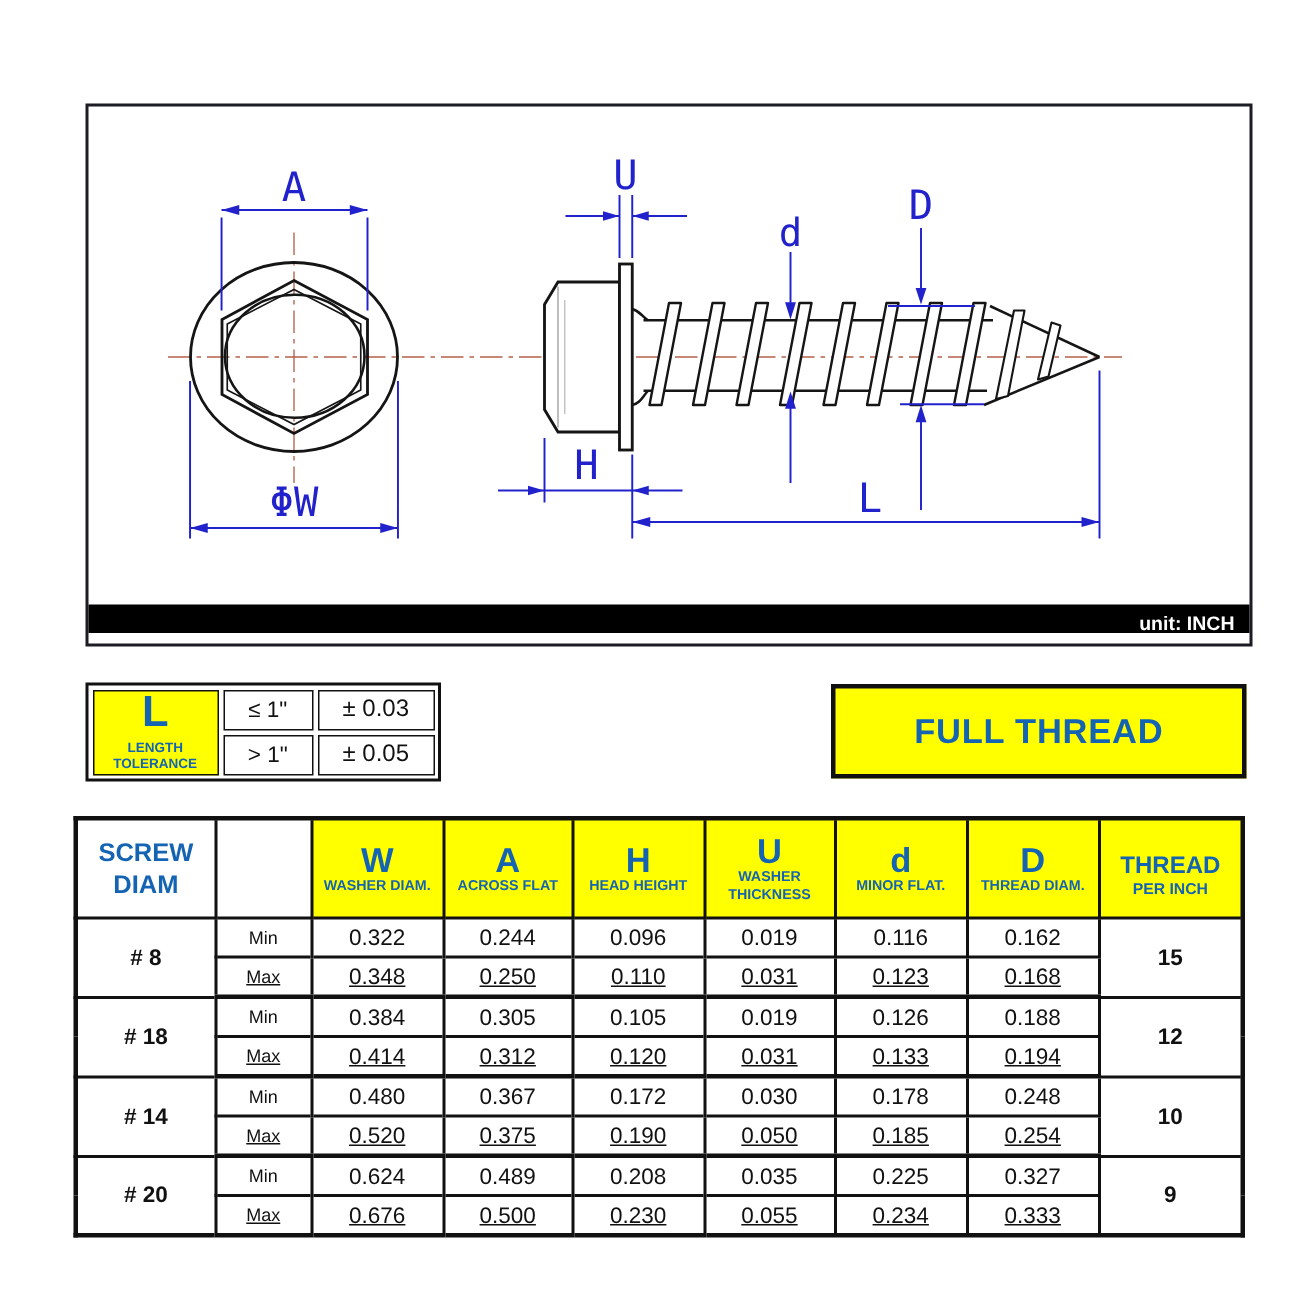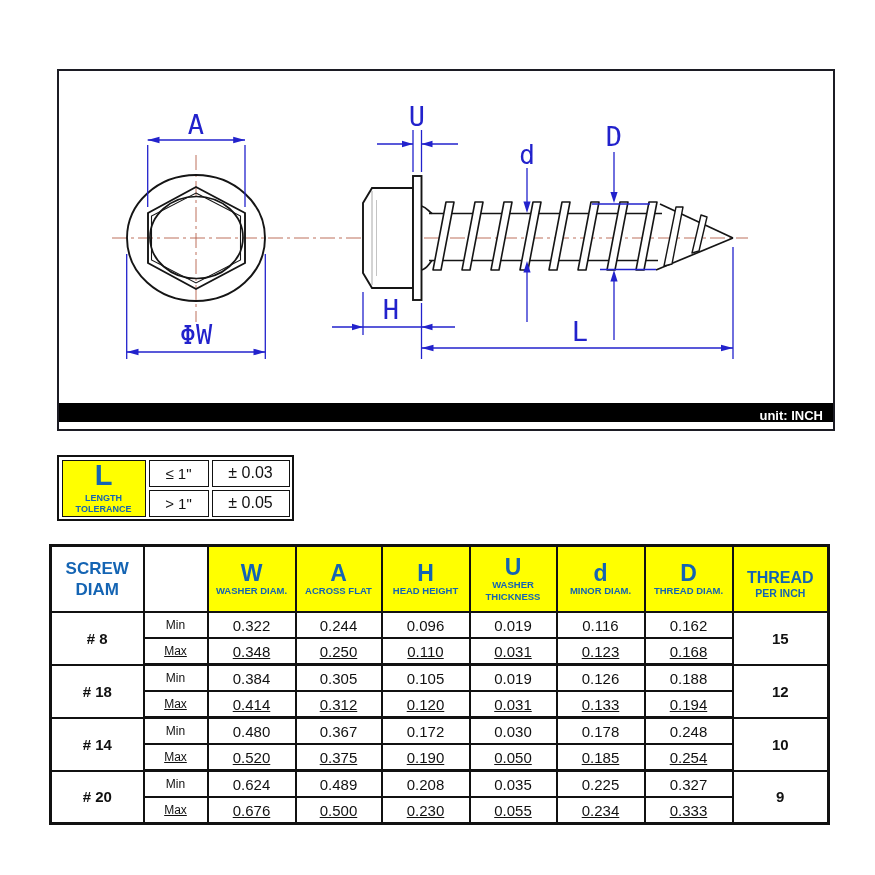--- a/index.html
+++ b/index.html
@@ -170,20 +170,21 @@
       <span class="tol-symbol">L</span>
       <span class="tol-caption">LENGTH</span>
       <span class="tol-caption" style="margin-top:0;text-align:center;">TOLERANCE</span>
     </div>
     <div class="tol-cell tol-cond">≤ 1"</div>
     <div class="tol-cell tol-val">± 0.03</div>
     <div class="tol-cell tol-cond">&gt; 1"</div>
     <div class="tol-cell tol-val">± 0.05</div>
   </div>
 
+  <div class="full-thread">FULL THREAD</div>
 
   <div class="spec-wrap">
     <table class="spec">
       <colgroup>
         <col style="width:93px">
           <col style="width:64px">
           <col style="width:88px">
           <col style="width:86px">
         <col style="width:88px">
           <col style="width:87px">
@@ -210,21 +211,21 @@
           <span class="letter">H</span>
           <span class="sub">HEAD HEIGHT</span>
         </th>
         <th class="hdr-yellow">
           <span class="letter">U</span>
           <span class="sub">WASHER</span>
           <span class="sub">THICKNESS</span>
         </th>
         <th class="hdr-yellow">
           <span class="letter">d</span>
-          <span class="sub">MINOR DIAM.</span>
+          <span class="sub">MINOR FLAT.</span>
         </th>
         <th class="hdr-yellow">
           <span class="letter">D</span>
           <span class="sub">THREAD DIAM.</span>
         </th>
         <th class="hdr-yellow">
           <span class="thread-hdr-line1">THREAD</span>
           <span class="thread-hdr-line2">PER INCH</span>
         </th>
       </tr>

